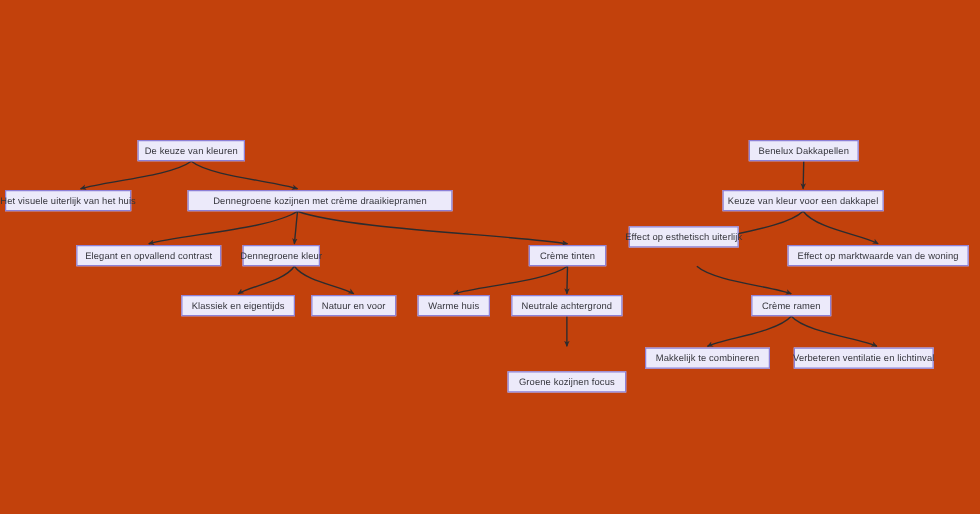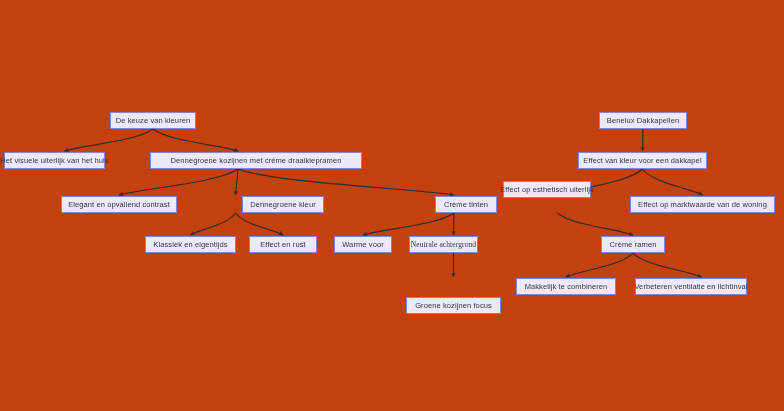--- a/index.html
+++ b/index.html
@@ -79,46 +79,46 @@
       </div>
       <div class="node" style="left: 4px; top: 152px; width: 101px;">
         <span>Het visuele uiterlijk van het huis</span>
       </div>
       <div class="node" style="left: 150px; top: 152px; width: 212px;">
         <span>Dennegroene kozijnen met crème draaikiepramen</span>
       </div>
       <div class="node" style="left: 61px; top: 196px; width: 116px;">
         <span>Elegant en opvallend contrast</span>
       </div>
-      <div class="node" style="left: 194px; top: 196px; width: 82px; margin-left: 48px;">
+      <div class="node" style="left: 194px; top: 196px; width: 62px;">
         <span>Dennegroene kleur</span>
       </div>
       <div class="node" style="left: 145px; top: 236px; width: 91px;">
         <span>Klassiek en eigentijds</span>
       </div>
       <div class="node" style="left: 249px; top: 236px; width: 68px;">
-        <span>Effect en rust</span>
+        <span>Natuur en voor</span>
       </div>
       <div class="node" style="left: 334px; top: 236px; width: 58px;">
-        <span>Warme voor</span>
+        <span>Warme huis</span>
       </div>
-      <div class="node" style="left: 423px; top: 196px; width: 62px; margin-left: 12px;">
+      <div class="node" style="left: 423px; top: 196px; width: 62px;">
         <span>Crème tinten</span>
       </div>
-      <div class="node" style="left: 409px; top: 236px; width: 69px; font-family: Liberation Serif, serif;">
+      <div class="node" style="left: 409px; top: 236px; width: 89px;">
         <span>Neutrale achtergrond</span>
       </div>
       <div class="node" style="left: 406px; top: 278px; width: 95px; margin-top: 19px;">
         <span>Groene kozijnen focus</span>
       </div>
       <div class="node" style="left: 599px; top: 112px; width: 88px;">
         <span>Benelux Dakkapellen</span>
       </div>
       <div class="node" style="left: 578px; top: 152px; width: 129px;">
-        <span>Effect van kleur voor een dakkapel</span>
+        <span>Keuze van kleur voor een dakkapel</span>
       </div>
       <div class="node" style="left: 503px; top: 181px; width: 88px;">
         <span>Effect op esthetisch uiterlijk</span>
       </div>
       <div class="node" style="left: 630px; top: 196px; width: 145px; text-align: center;">
         <span>Effect op marktwaarde van de woning</span>
       </div>
       <div class="node" style="left: 601px; top: 236px; width: 64px;">
         <span>Crème ramen</span>
       </div>

